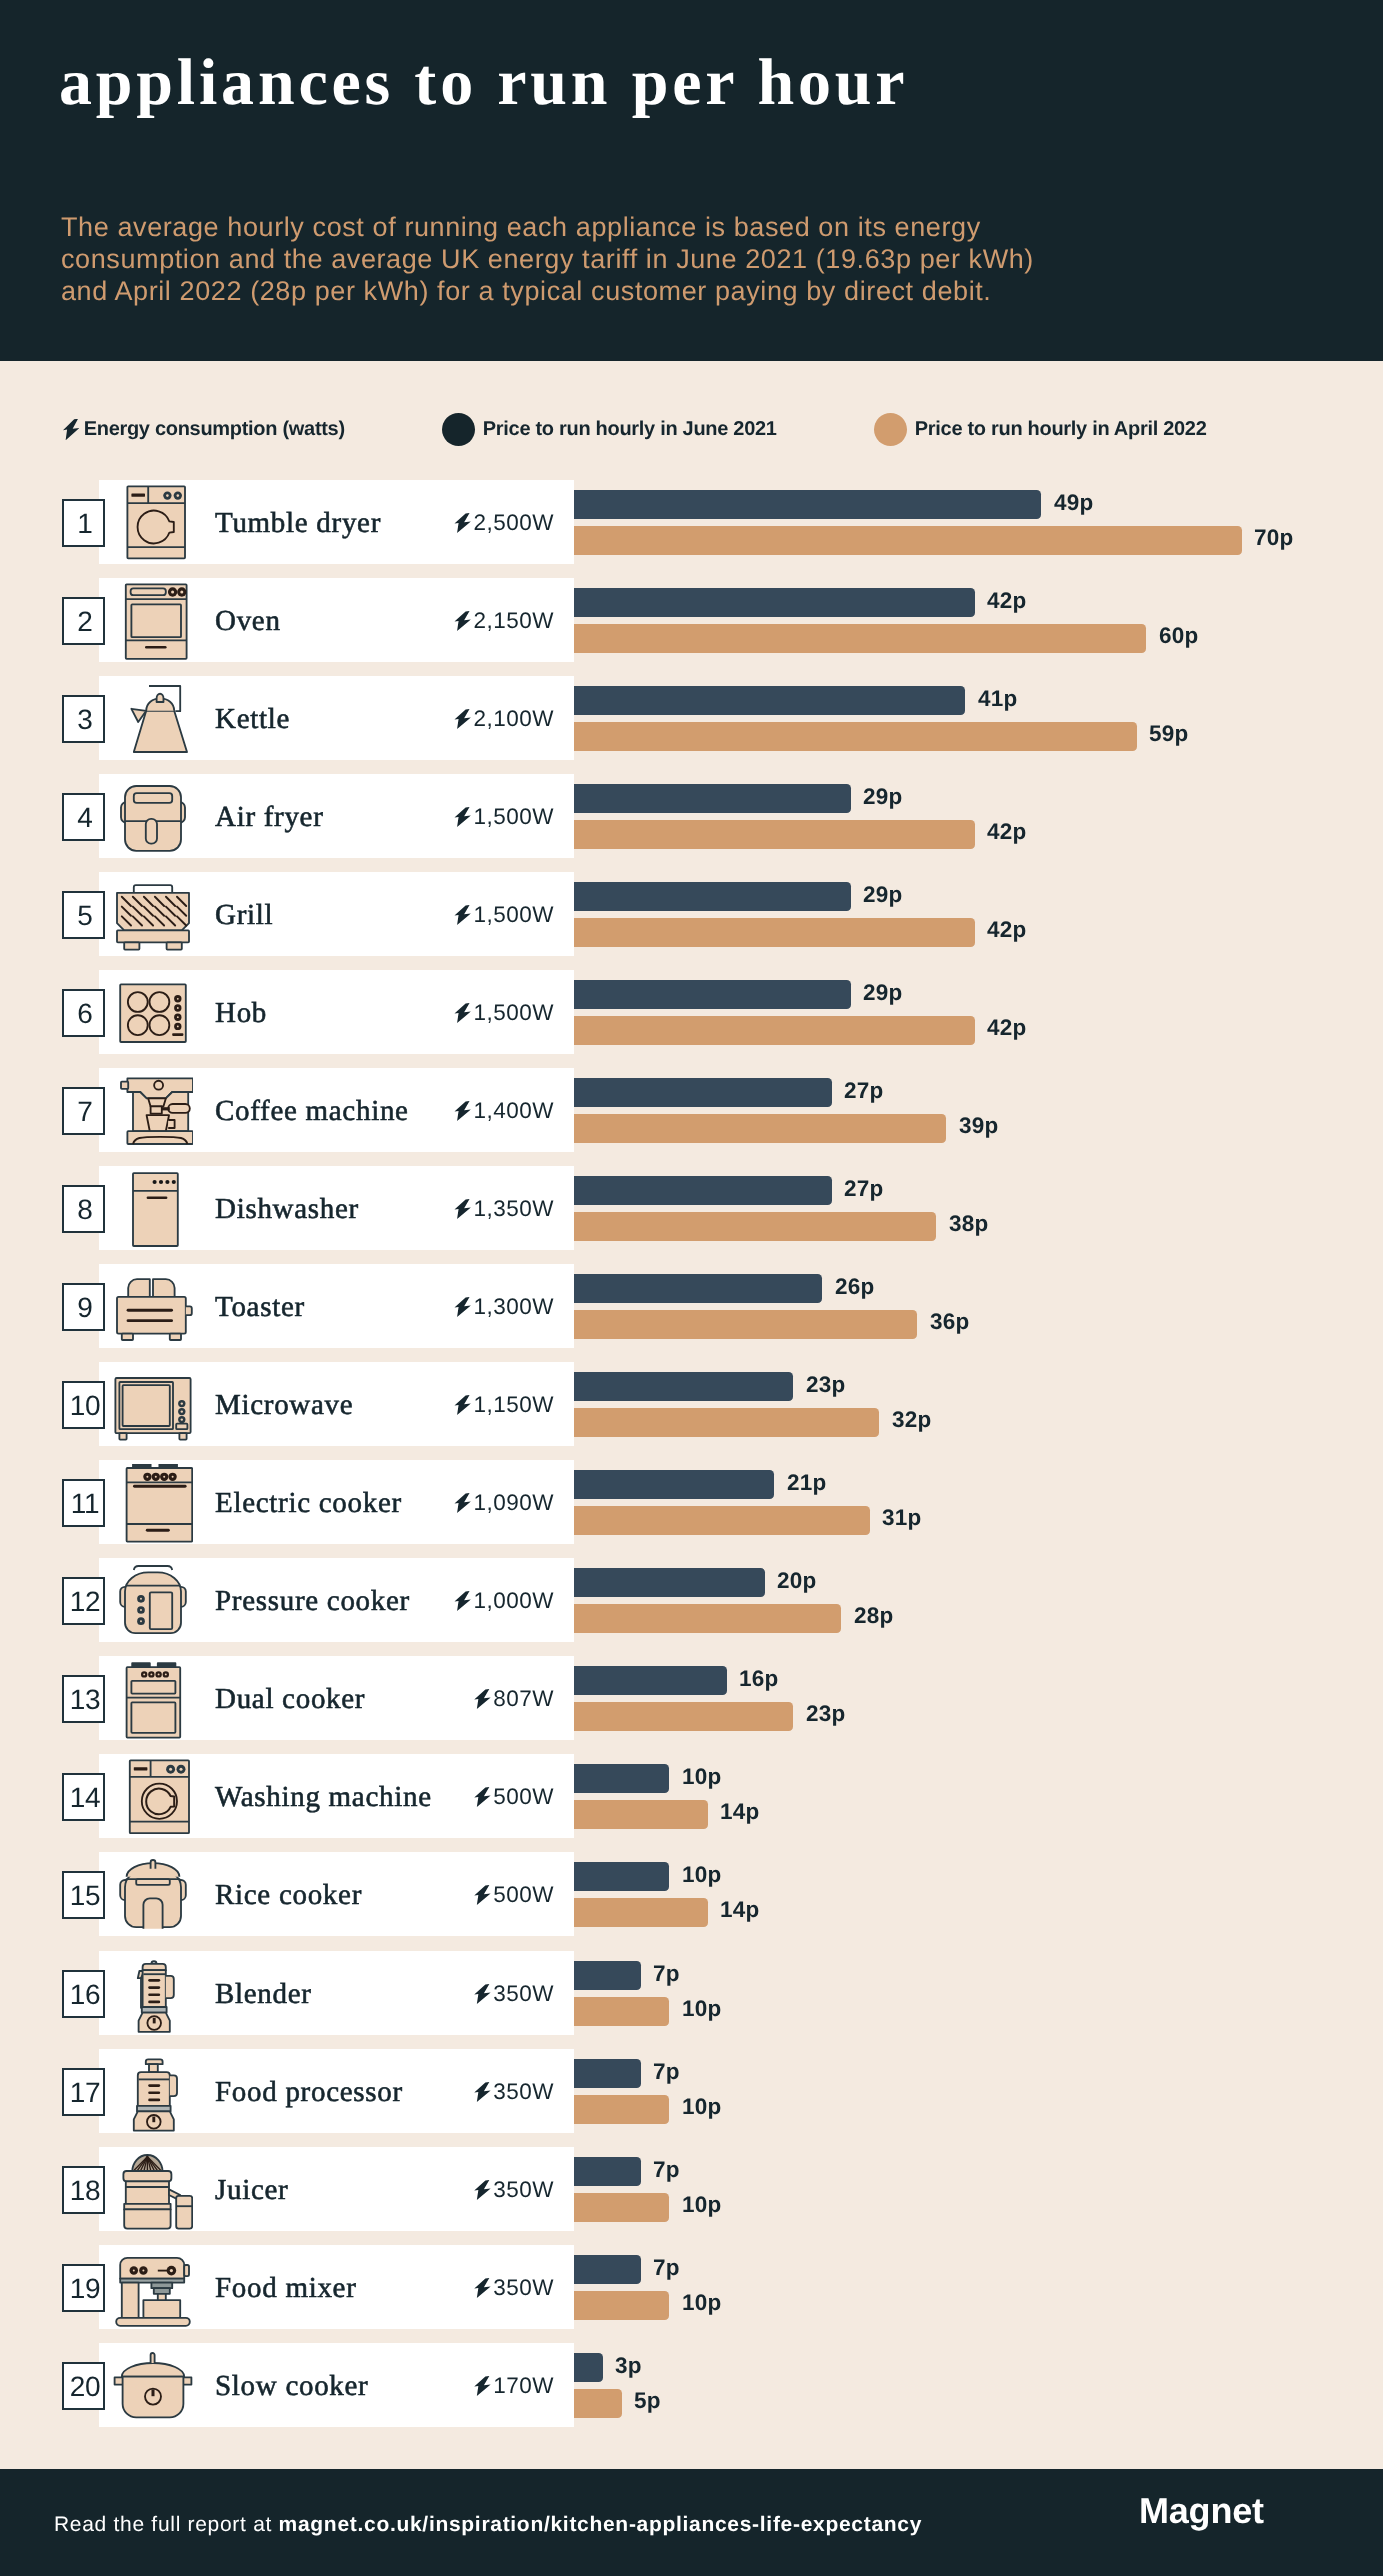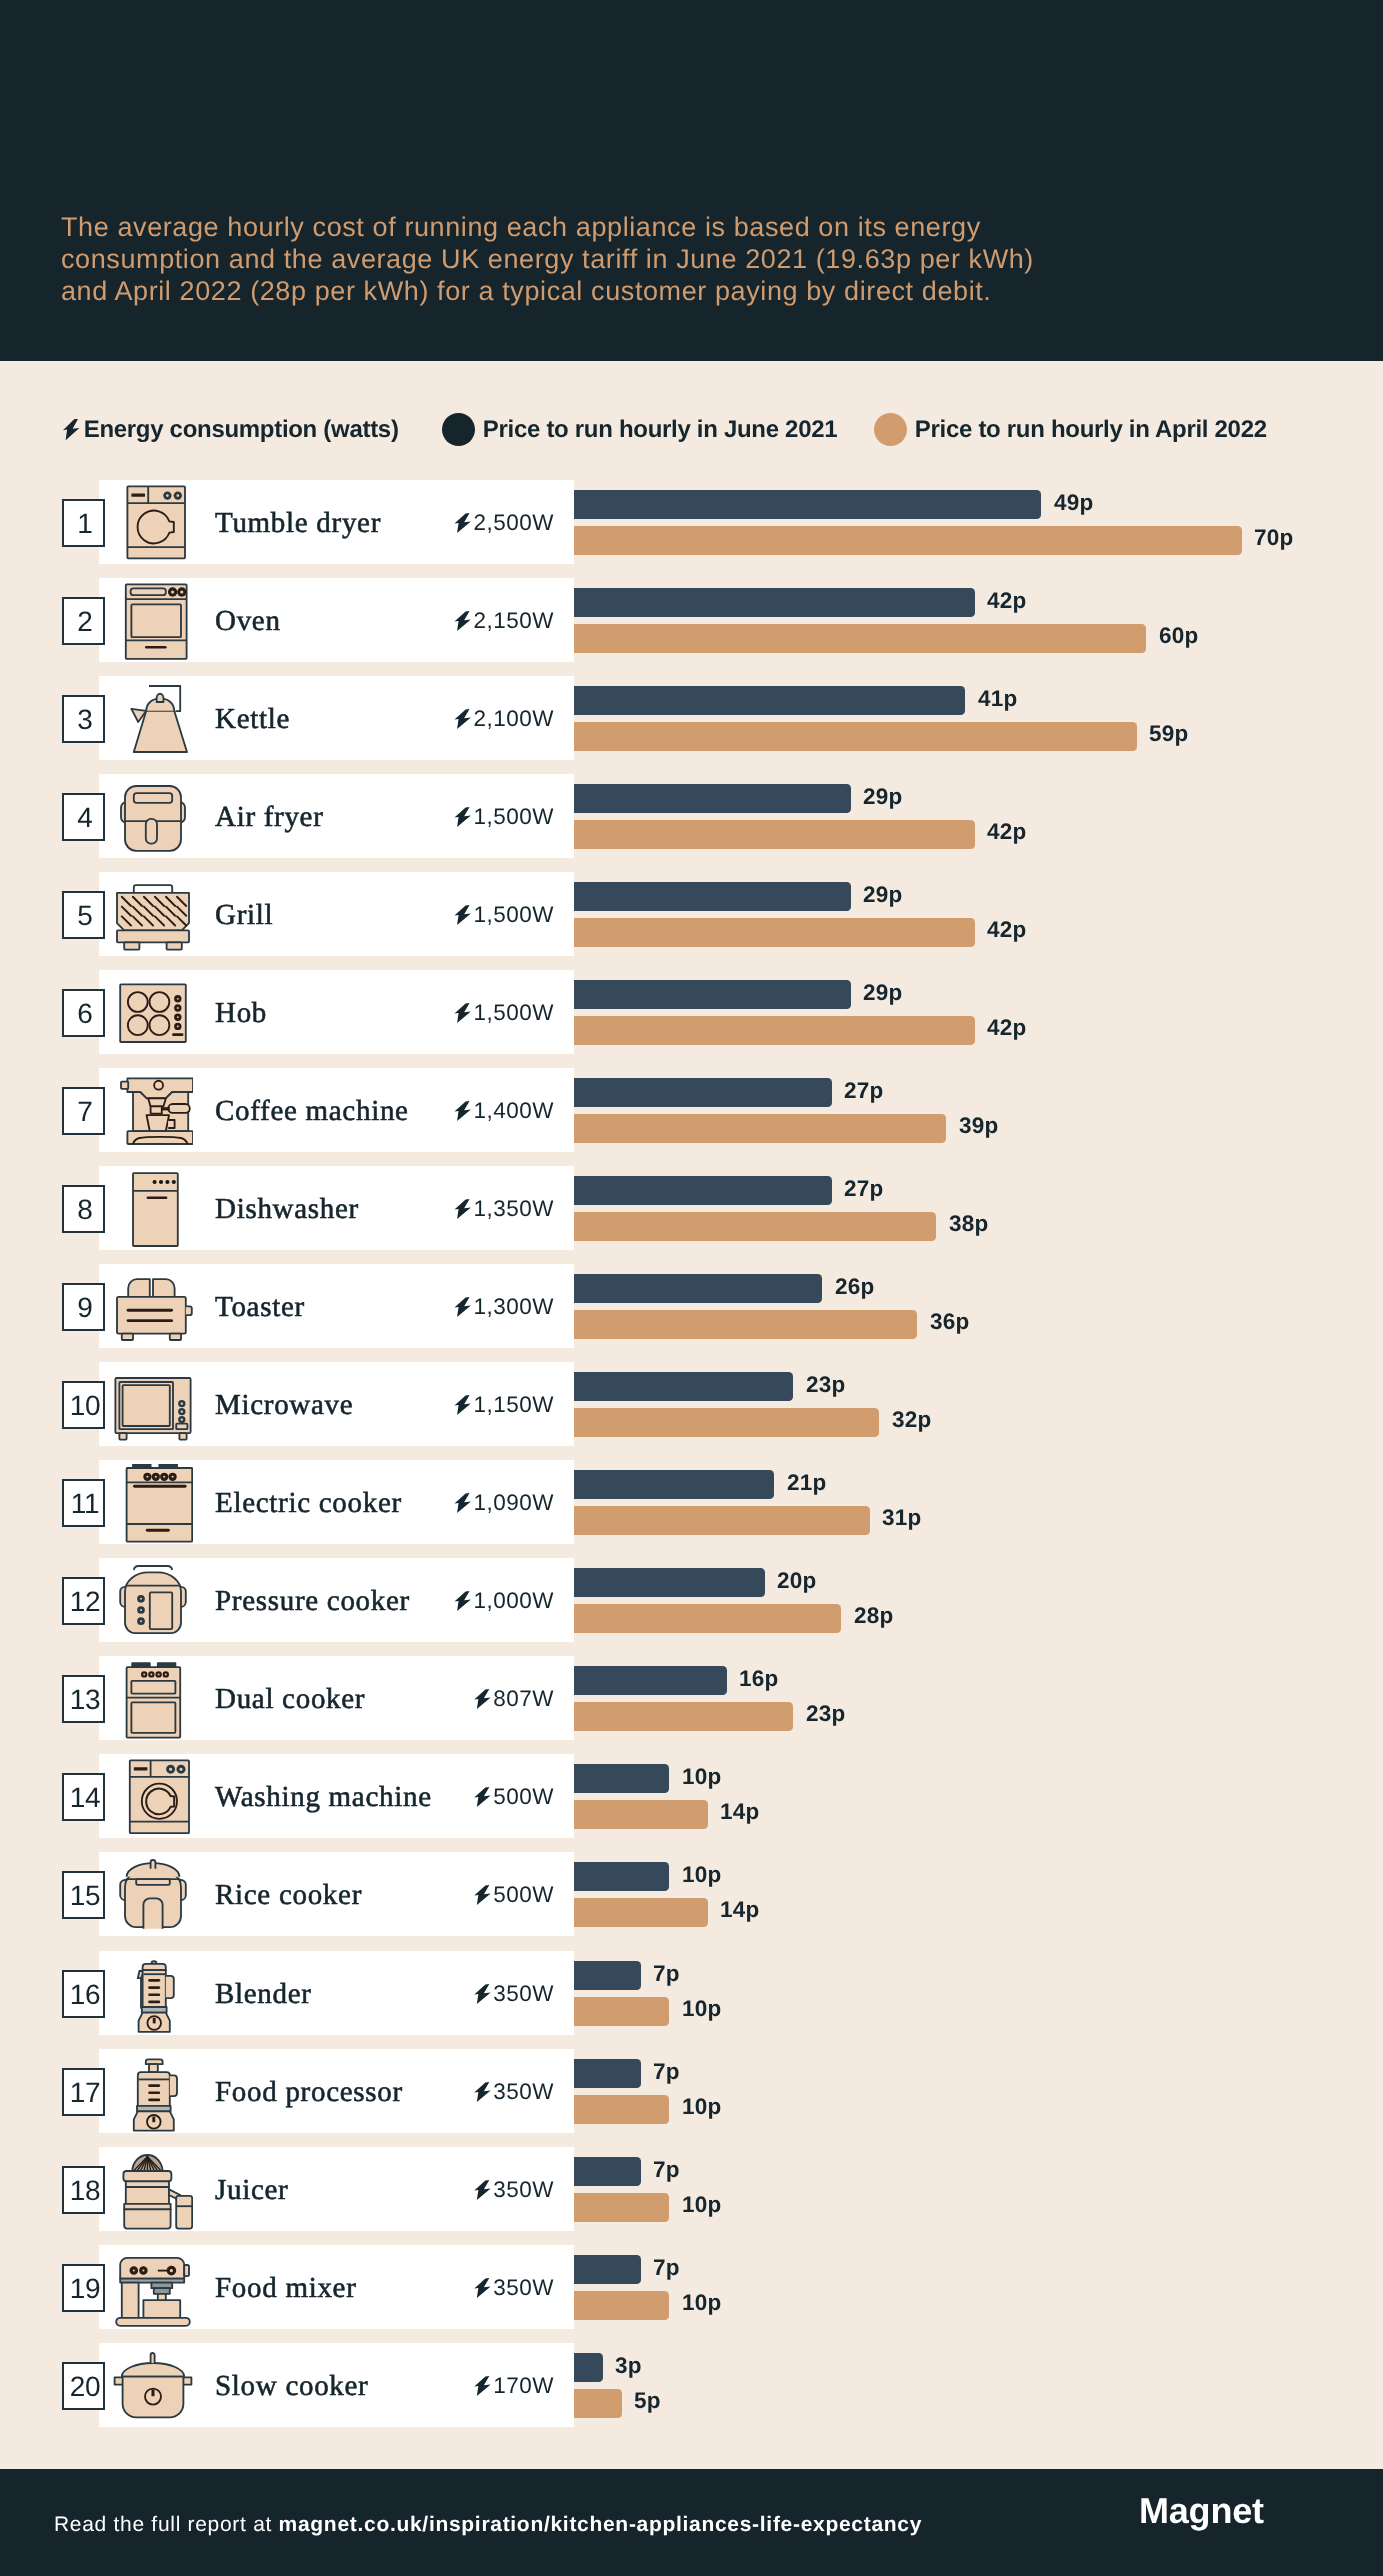--- a/index.html
+++ b/index.html
@@ -10,21 +10,21 @@
   .page{position:relative;width:1384px;height:2576px;}
 
   
   .header{position:absolute;left:0;top:0;width:1384px;height:361px;background:#15252b;}
   .title{position:absolute;left:59px;top:52px;width:1211px;white-space:nowrap;font-family:"Liberation Serif",serif;
          font-weight:bold;color:#ffffff;font-size:66px;line-height:62px;letter-spacing:3.8px;}
   .subtitle{position:absolute;left:61px;top:211px;width:1211px;white-space:nowrap;color:#cf9b6f;font-size:27px;line-height:32px;letter-spacing:0.6px;}
 
   
   .legend{position:absolute;left:0;top:412px;height:35px;}
-  .lg{position:absolute;top:0;display:flex;align-items:center;height:35px;font-weight:bold;font-size:24px;color:#16262e;letter-spacing:-0.3px;white-space:nowrap;}
+  .lg{position:absolute;top:0;display:flex;align-items:center;height:35px;font-weight:bold;font-size:20px;color:#16262e;letter-spacing:-0.3px;white-space:nowrap;}
   .lg-dot{width:33px;height:33px;border-radius:50%;margin-right:7.8px;flex:none;}
   .bolt{display:inline-block;width:16.4px;height:21.6px;margin-right:4.3px;flex:none;background:#16262e;
         clip-path:polygon(92% 0%, 68% 2%, 0% 53%, 25% 50%, 16% 100%, 100% 43%, 59% 46%);}
 
   
   .rows{position:absolute;left:0;top:0;width:1384px;}
   .row{position:absolute;left:0;width:1384px;height:98px;}
   .rowcard{position:absolute;left:99px;top:0;width:475px;height:84px;background:#ffffff;}
   .rank{position:absolute;left:62px;top:19px;width:39px;height:41px;border:2.6px solid #20323b;background:#ffffff;
         font-family:"Liberation Sans",sans-serif;font-weight:400;font-size:28px;color:#16262e;letter-spacing:2.9px;text-indent:2.9px;padding-top:2.6px;
@@ -52,20 +52,21 @@
   .logo{position:absolute;left:1139px;top:21px;font-family:"Liberation Sans",sans-serif;font-weight:bold;
         font-size:36px;color:#ffffff;letter-spacing:-0.2px;}
 </style>
 </head>
 <body>
 
 <div class="page">
 
   <div class="header">
     <div class="title">
+        <div>appliances to run per hour</div>
       </div>
     <div class="subtitle">
         <div>The average hourly cost of running each appliance is based on its energy</div>
         <div>consumption and the average UK energy tariff in June 2021 (19.63p per kWh)</div>
         <div>and April 2022 (28p per kWh) for a typical customer paying by direct debit.</div>
       </div>
   </div>
 
   <div class="legend">
     <div class="lg" style="left:63px;">

